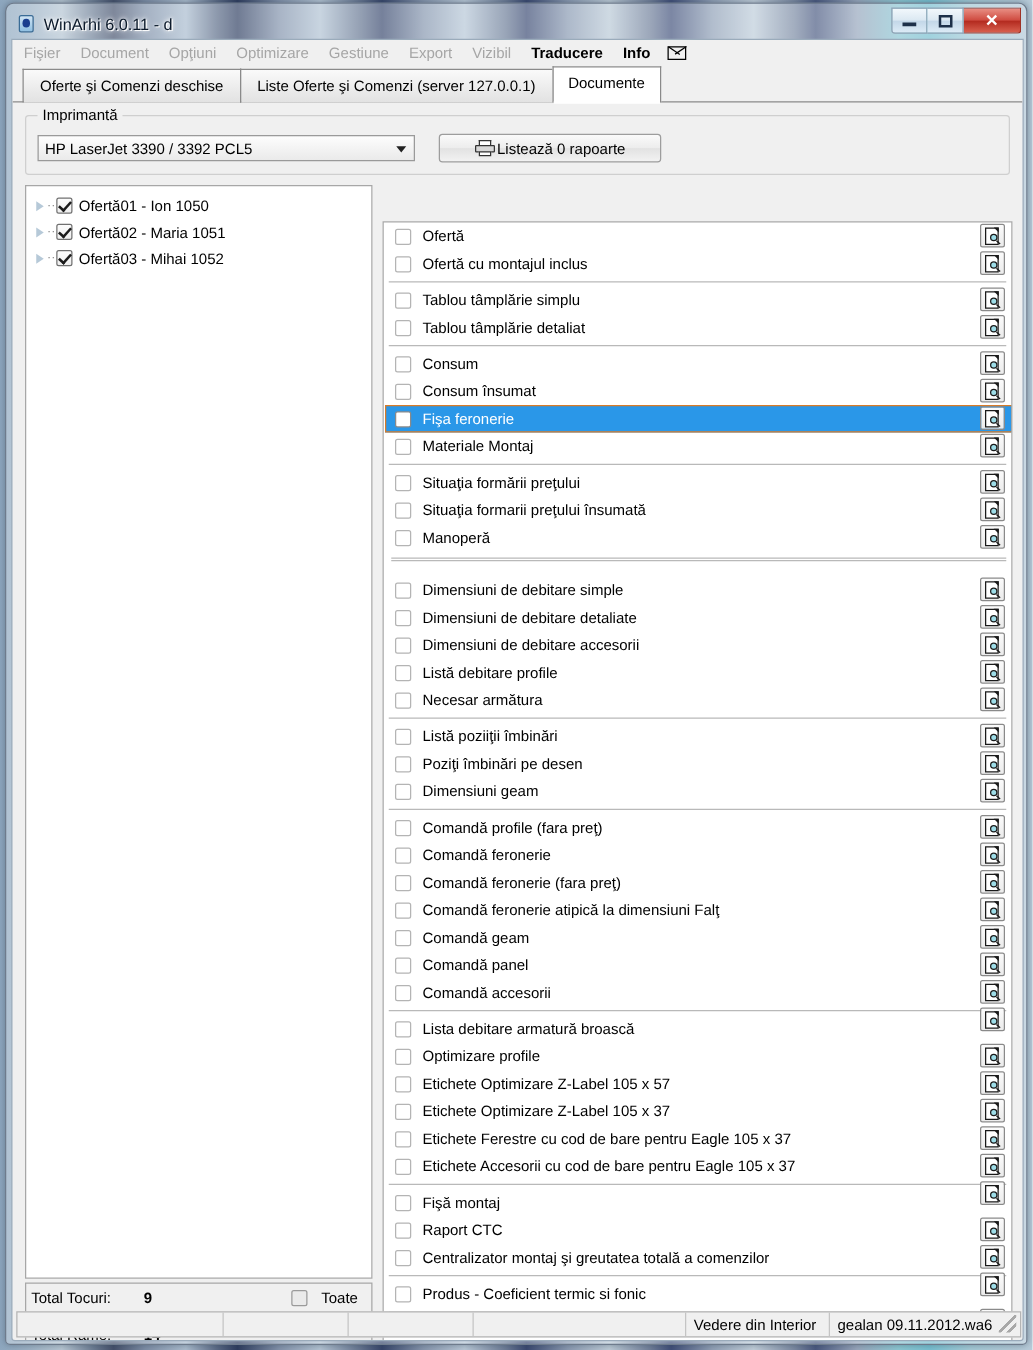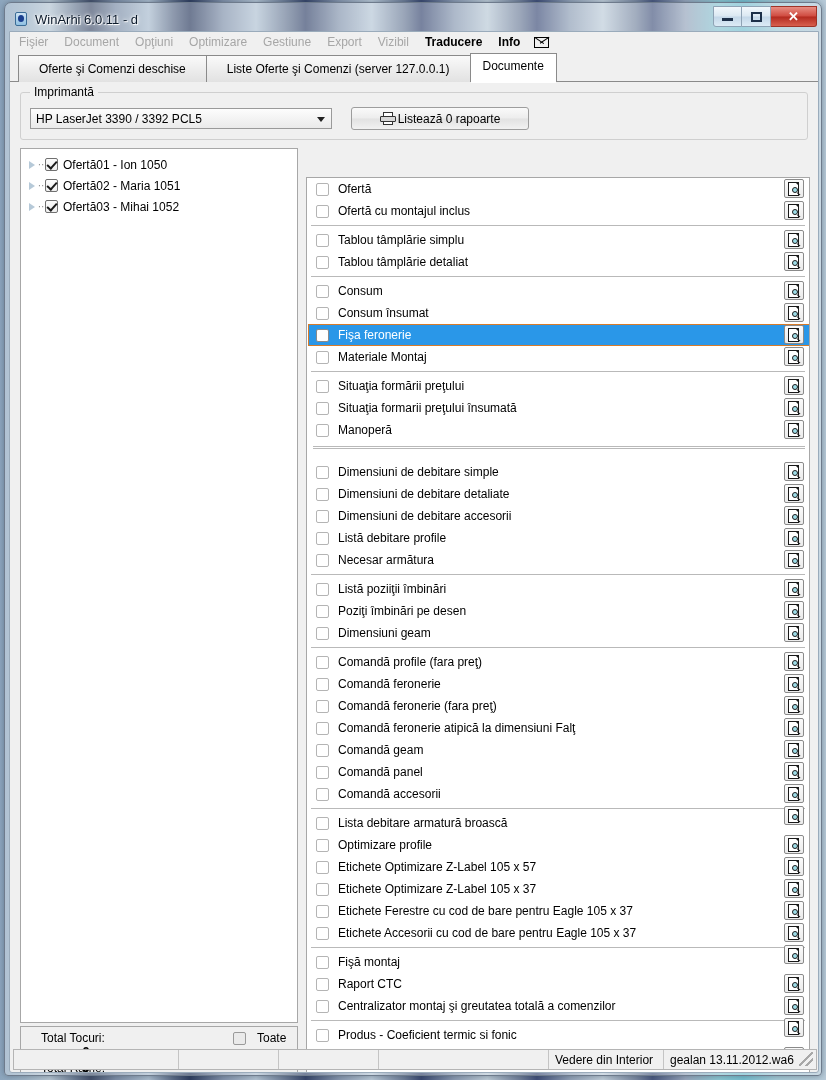--- a/index.html
+++ b/index.html
@@ -117,21 +117,21 @@
     padding-left: 8px;
     display: flex; align-items: flex-end;
     background: #f0f0f0;
     position: relative;
   }
   #tabstrip:after {
     content:""; position:absolute; left:0; right:0; bottom:0; height:1px; background:#8a8a8a;
   }
   .tab {
     height: 27px;
-    padding: 0 20px;
+    padding: 0 13px;
     display: flex; align-items: center; justify-content: center;
     border: 1px solid #8a8a8a;
     border-bottom: none;
     background: linear-gradient(180deg,#fafafa 0%,#ebebeb 60%,#e2e2e2 100%);
     font-size: 12px; color: #000;
     white-space: nowrap;
     position: relative; z-index: 1;
     margin-right: -1px;
   }
   .tab.active {
@@ -243,24 +243,23 @@
   
   #totals-panel {
     position: absolute;
     left: 10px; top: 994px;
     width: 278px; height: 52px;
     background: #f0f0f0;
     border: 1px solid #a7a7a7;
     font-size: 12px;
   }
   .total-row {
-    position: absolute; left: 20px;
+    position: absolute; left: 4px;
     display: flex; align-items: center;
     white-space: nowrap;
-    flex-direction: column;
   }
   .total-row .lbl { width: 90px; color: #000; }
   .total-row .val { font-weight: bold; color: #000; }
   .sep-line {
     position:absolute; left: 88px; width: 60px; height:1px; background:#9a9a9a;
   }
   #toate-check {
     position: absolute; left: 212px; top: 4px;
     display:flex; align-items:center; gap:11px; font-size:12px;
   }
@@ -922,18 +921,18 @@
           </div>
         </div>
     </div>
 
     <div id="statusbar">
       <div class="sb-cell" style="width: 165px;"></div>
         <div class="sb-cell" style="width: 100px;"></div>
         <div class="sb-cell" style="width: 100px;"></div>
         <div class="sb-cell" style="width: 170px;"></div>
         <div class="sb-cell" style="width: 115px;">Vedere din Interior</div>
-        <div class="sb-cell" style="width: 999px; flex: 1 1 0%; border-right: none;">gealan 13.11.2012.wa6</div>
+        <div class="sb-cell" style="width: 999px; flex: 1 1 0%; border-right: none;">gealan 09.11.2012.wa6</div>
         <div id="resize-grip" class="sb-grip"></div>
     </div>
 
   </div>
 </div>
 
 </body></html>

